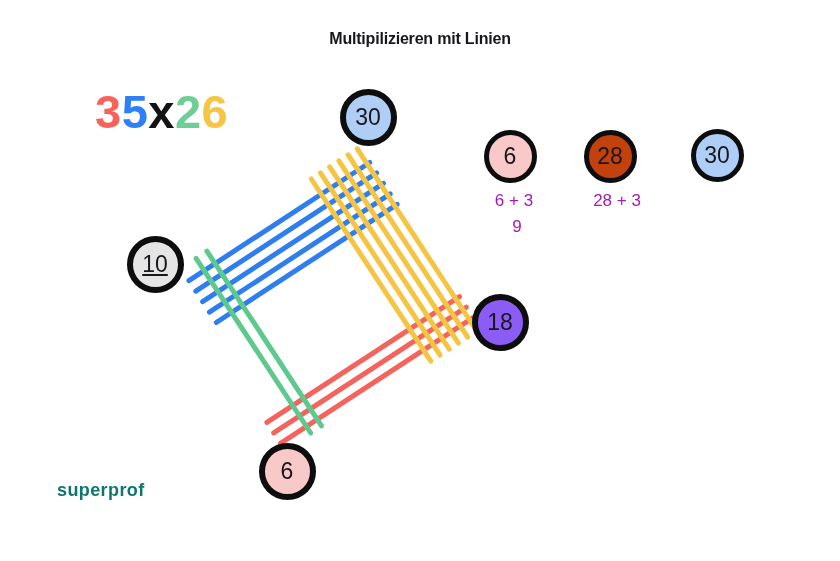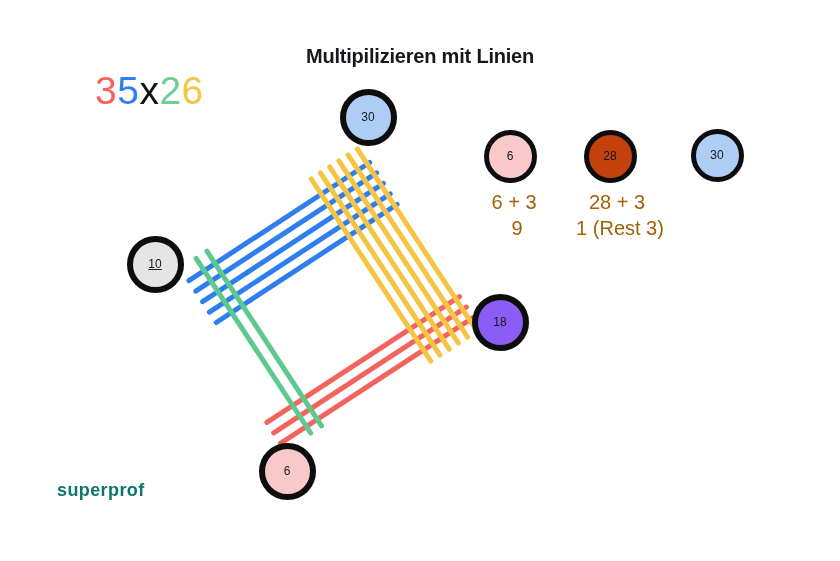--- a/index.html
+++ b/index.html
@@ -1,40 +1,40 @@
 <!DOCTYPE html>
 <html><head>
 <meta charset="utf-8">
 <style>
   html,body{margin:0;padding:0;background:#ffffff;}
   .stage{
     position:relative;width:840px;height:561px;background:#ffffff;
     font-family:"Liberation Sans",sans-serif;overflow:hidden;color:#17171C;
   }
   .title{
-    position:absolute;top:30px;left:0;right:0;margin:15px;
-    text-align:center;font-size:20px;font-weight:700;color:#17171C;
+    position:absolute;top:30px;left:0;right:0;margin:0;
+    text-align:center;font-size:16px;font-weight:700;color:#17171C;
     letter-spacing:-0.2px;
   }
   .expression{
-    position:absolute;left:95px;top:76px;
-    font-size:39px;font-weight:400;line-height:0.78;letter-spacing:0.5px;
+    position:absolute;left:95px;top:94px;
+    font-size:47px;font-weight:700;line-height:0.78;letter-spacing:0.5px;
     white-space:nowrap;
   }
   #lines-svg{position:absolute;left:0;top:0;width:840px;height:561px;}
   .node{
     position:absolute;box-sizing:border-box;
     width:57px;height:57px;border:6px solid #0D0D0D;border-radius:50%;
     display:flex;align-items:center;justify-content:center;
-    font-size:12px;font-weight:500;color:#17171C;
+    font-size:23px;font-weight:500;color:#17171C;
   }
   .node.small{width:53px;height:53px;border-width:5px;}
   .step{
     position:absolute;transform:translateX(-50%);
-    font-size:20px;color:#a16207;white-space:nowrap;
+    font-size:17px;color:#a21caf;white-space:nowrap;
   }
   .brand{
     position:absolute;left:57px;top:480px;
     font-size:18px;font-weight:700;color:#0f766e;letter-spacing:0.4px;
   }
 </style>
 </head>
 <body>
 
 <div class="stage" id="stage">
@@ -76,14 +76,13 @@
     </div>
     <div class="node small" style="left: 583.5px; top: 129.5px; background: #c2410c;">
       <span>28</span>
     </div>
     <div class="node small" style="left: 690.5px; top: 128.5px; background: rgb(175, 206, 246);">
       <span>30</span>
     </div>
     <div class="step" style="left: 514px; top: 191px;">6 + 3</div>
     <div class="step" style="left: 617px; top: 191px;">28 + 3</div>
     <div class="step" style="left: 517px; top: 217px;">9</div>
-    <div class="step" style="left: 620px; top: 217px;">1 (Rest 3)</div>
   </div>
 
 </body></html>

